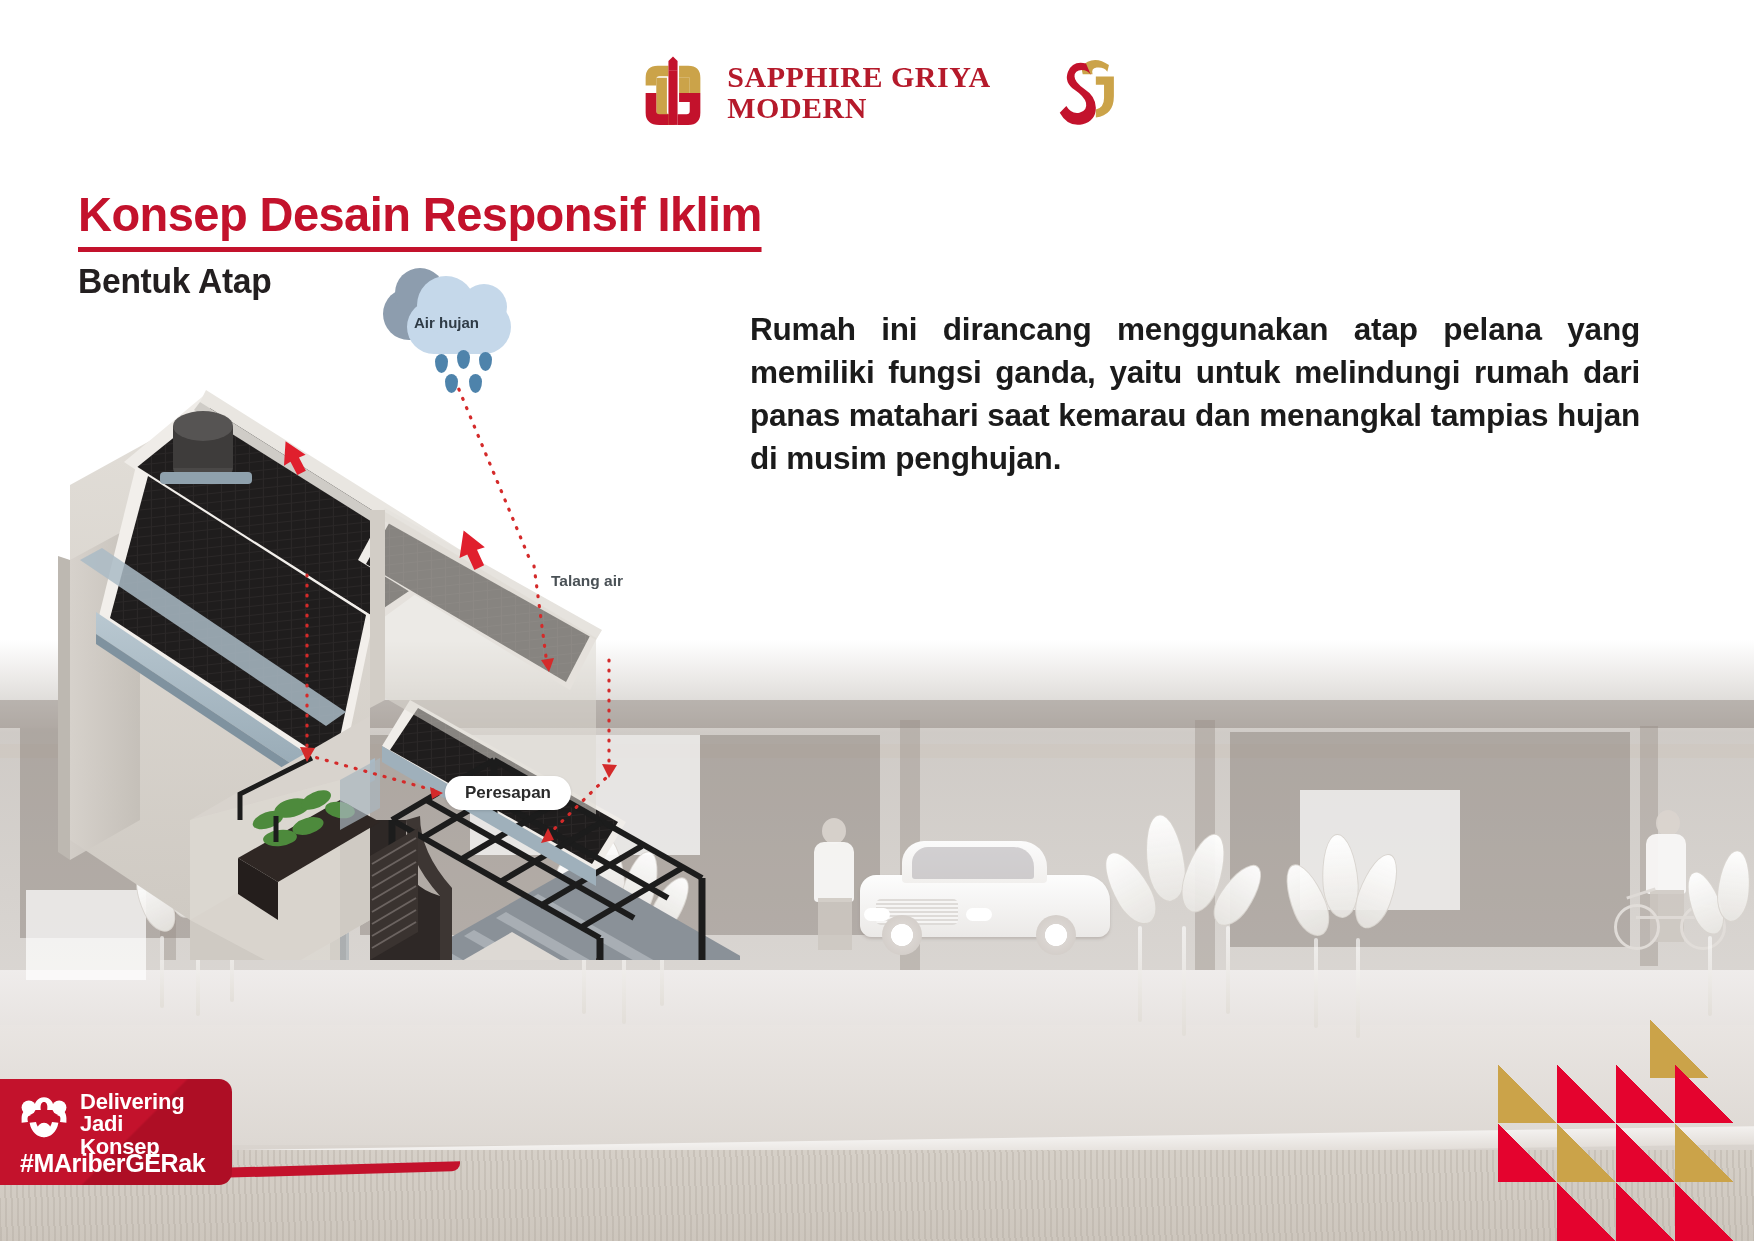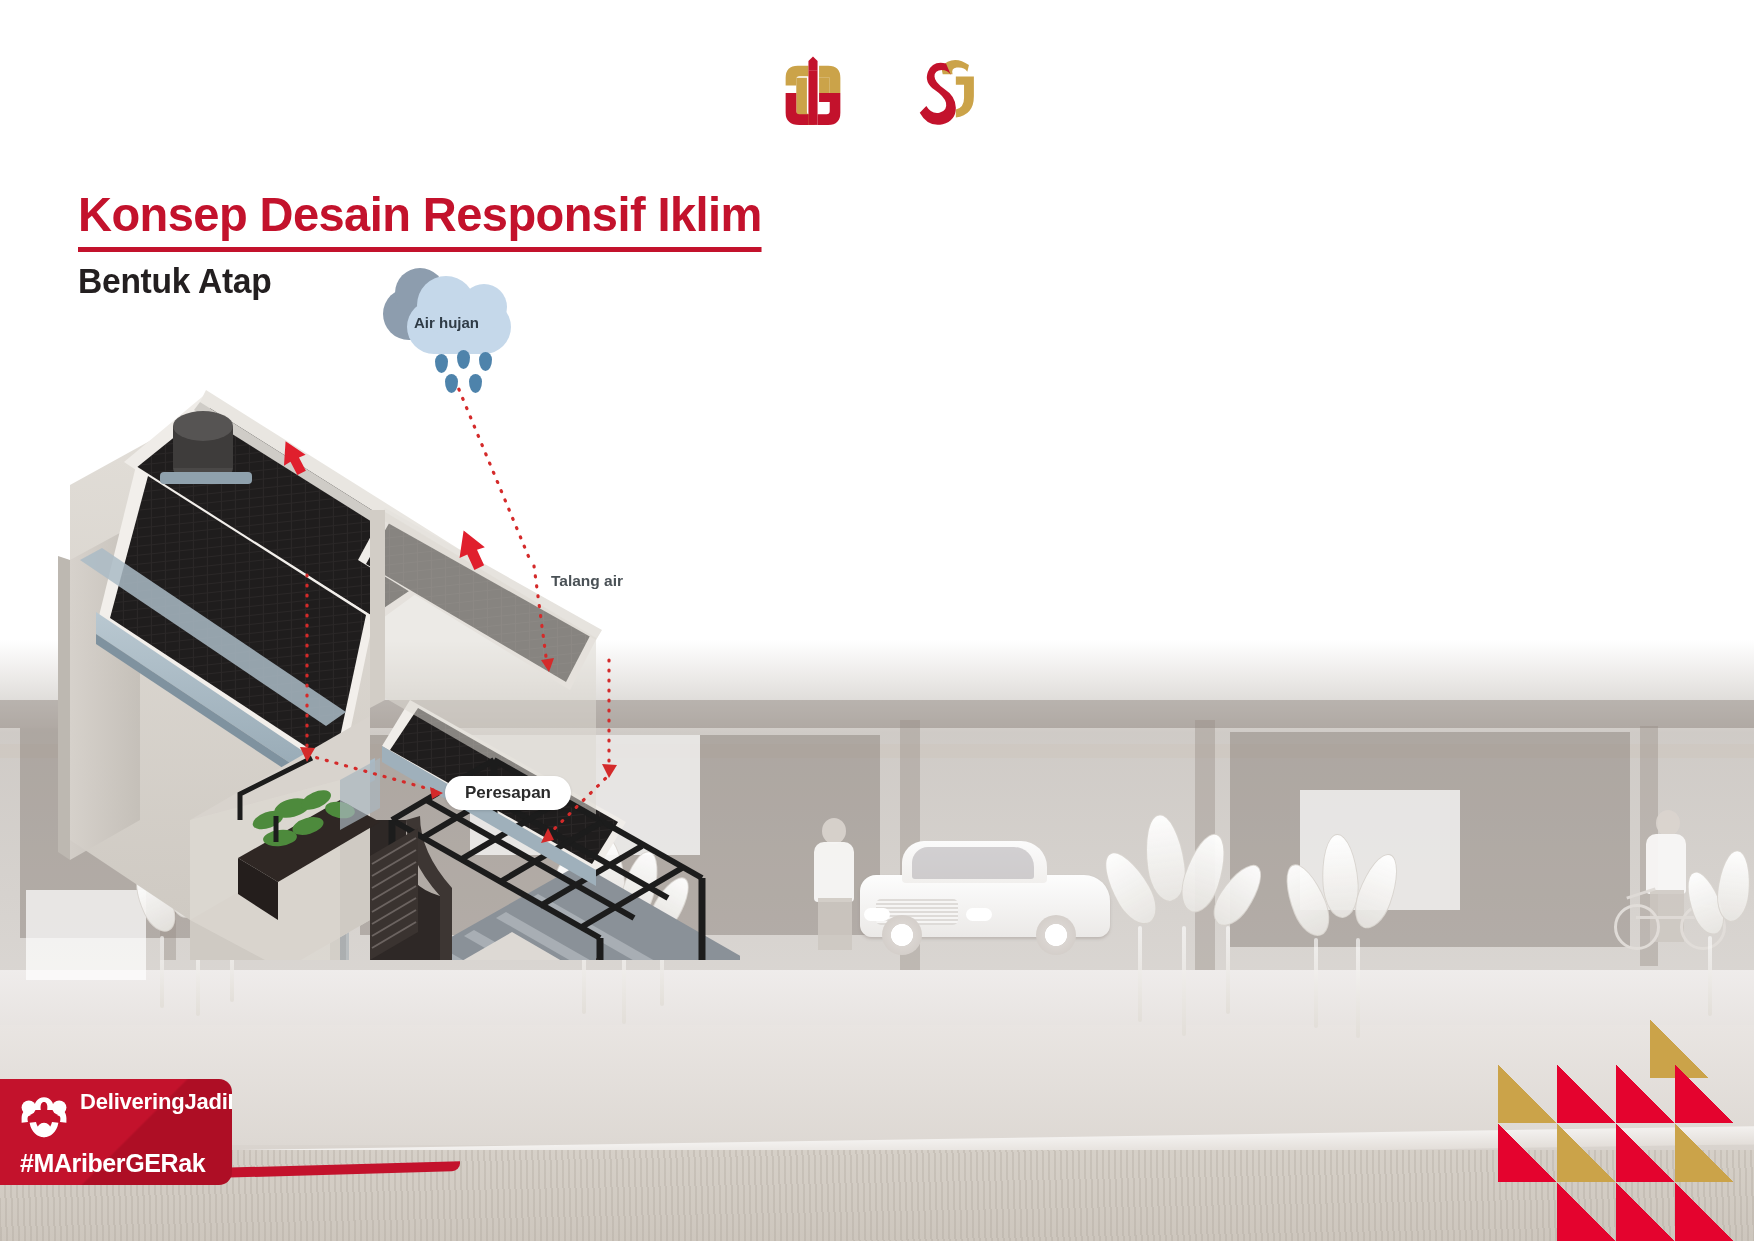--- a/index.html
+++ b/index.html
@@ -136,21 +136,21 @@
 
   
   .badge{
     position:absolute;left:0;top:1079px;width:232px;height:106px;z-index:30;
     background:linear-gradient(135deg,#C3122C 0%,#C3122C 55%,#AE0E25 56%,#AE0E25 100%);
     border-radius:0 13px 13px 0;
     overflow:hidden;
   }
   .badge-inner{position:absolute;left:18px;top:12px;display:flex;align-items:flex-start;gap:10px;}
   .badge-icon{width:52px;height:48px;position:relative;flex:none;margin-top:3px;}
-  .badge-words{display:flex;flex-direction:row;line-height:1.02;}
+  .badge-words{display:flex;flex-direction:column;line-height:1.02;}
   .badge-words span{color:#fff;font-size:22px;font-weight:800;letter-spacing:-.2px;}
   .badge-tag{position:absolute;left:20px;top:70px;color:#fff;font-size:25px;font-weight:700;letter-spacing:-.4px;}
 
   
   .tri-grid{position:absolute;left:1488px;top:1020px;width:266px;height:221px;z-index:30;}
   .tri{position:absolute;width:58px;height:58px;}
   .tri-red{background:linear-gradient(to bottom left,transparent 49.6%,#E4032E 50%);}
   .tri-gold{background:linear-gradient(to bottom left,transparent 49.6%,#CBA349 50%);}
 
   .accentline{position:absolute;left:0;top:1174px;width:460px;height:10px;z-index:29;
@@ -259,37 +259,42 @@
         <path d="M28 30 L28 78 Q28 92 44 92 L52 92 L52 78 L44 78 Q42 78 42 74 L42 30 Z" fill="#CBA349"></path>
         <path d="M72 30 L72 50 L58 50 L58 62 L58 62 L58 30 Z" fill="#CBA349"></path>
         <path d="M58 14 L58 30 L72 30 L72 50 L86 50 L86 30 Q86 14 70 14 Z" fill="#CBA349"></path>
         <path d="M14 30 Q14 14 30 14 L44 14 L44 28 L32 28 Q28 28 28 32 L28 40 L14 40 Z" fill="#CBA349"></path>
         <path d="M44 8 L50 2 L56 8 L56 20 L44 20 Z" fill="#C3122C"></path>
         <path d="M14 50 L14 76 Q14 92 32 92 L44 92 L44 78 L32 78 Q28 78 28 74 L28 50 Z" fill="#C3122C"></path>
         <path d="M58 62 L72 62 L72 74 Q72 78 68 78 L56 78 L56 92 L70 92 Q86 92 86 76 L86 50 L58 50 Z" fill="#C3122C"></path>
         <path d="M44 20 L56 20 L56 92 L44 92 Z" fill="#C3122C"></path>
       </svg>
     </div>
+    <div class="logo-text">
+      <span>SAPPHIRE GRIYA</span>
+      <span>MODERN</span>
+    </div>
   </div>
 
   <div class="logo-sg">
     <svg viewBox="0 0 80 100" width="66" height="82" aria-hidden="true">
       <path d="M68 16 Q54 6 42 12 Q32 17 36 27 L48 27 Q46 20 53 19 Q62 18 66 24 Z" fill="#CBA349"></path>
       <path d="M52 30 L52 40 L62 40 L62 56 Q62 68 52 70 L52 80 Q74 77 74 54 L74 30 Z" fill="#CBA349"></path>
       <path d="M40 14 Q24 10 18 24 Q13 37 26 46 Q38 54 40 62 Q42 72 32 74 Q22 76 16 66 L8 74 Q18 92 36 88 Q52 84 52 68 Q52 54 38 45 Q26 37 26 30 Q26 22 35 22 Q42 22 46 28 Z" fill="#C3122C"></path>
     </svg>
   </div>
 </div>
 
 <div class="heading">
   <div class="h-main">Konsep Desain Responsif Iklim</div>
   <div class="h-sub">Bentuk Atap</div>
 </div>
 
 <div class="copy">
+  <p>Rumah ini dirancang menggunakan atap pelana yang memiliki fungsi ganda, yaitu untuk melindungi rumah dari panas matahari saat kemarau dan menangkal tampias hujan di musim penghujan.</p>
   <div class="gap"></div>
 </div>
 
 <div class="diagram">
   <svg viewBox="0 0 700 700" width="700" height="700" aria-hidden="true">
     <defs>
       <pattern id="shingle" width="14" height="9" patternUnits="userSpaceOnUse" patternTransform="skewY(-6)">
         <rect width="14" height="9" fill="#2a2727"></rect>
         <rect x="0" y="0" width="13" height="8" fill="#1f1d1d"></rect>
       </pattern>

